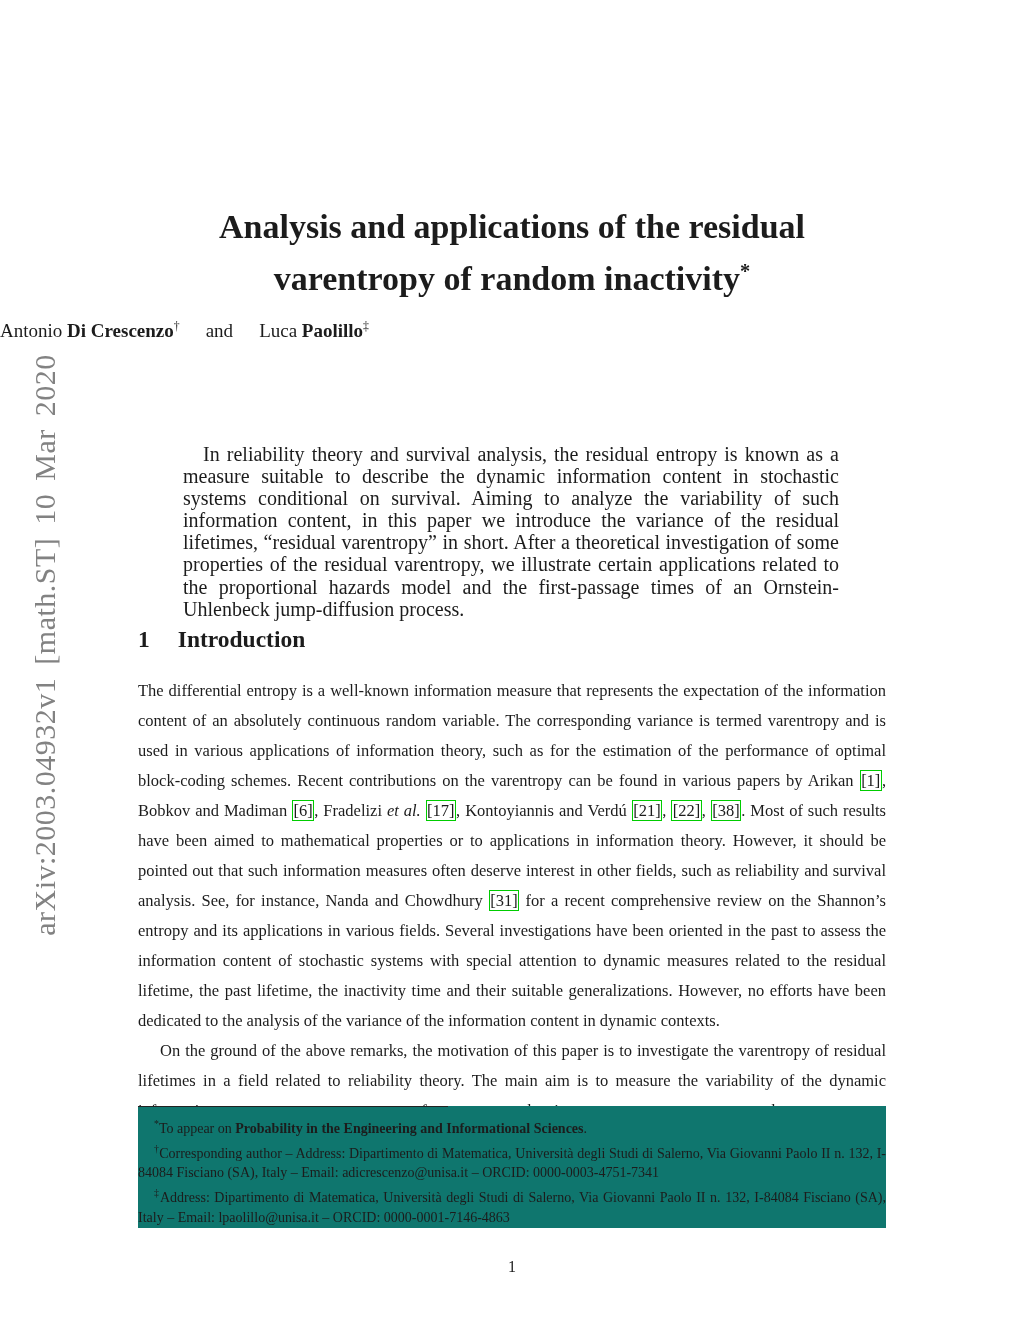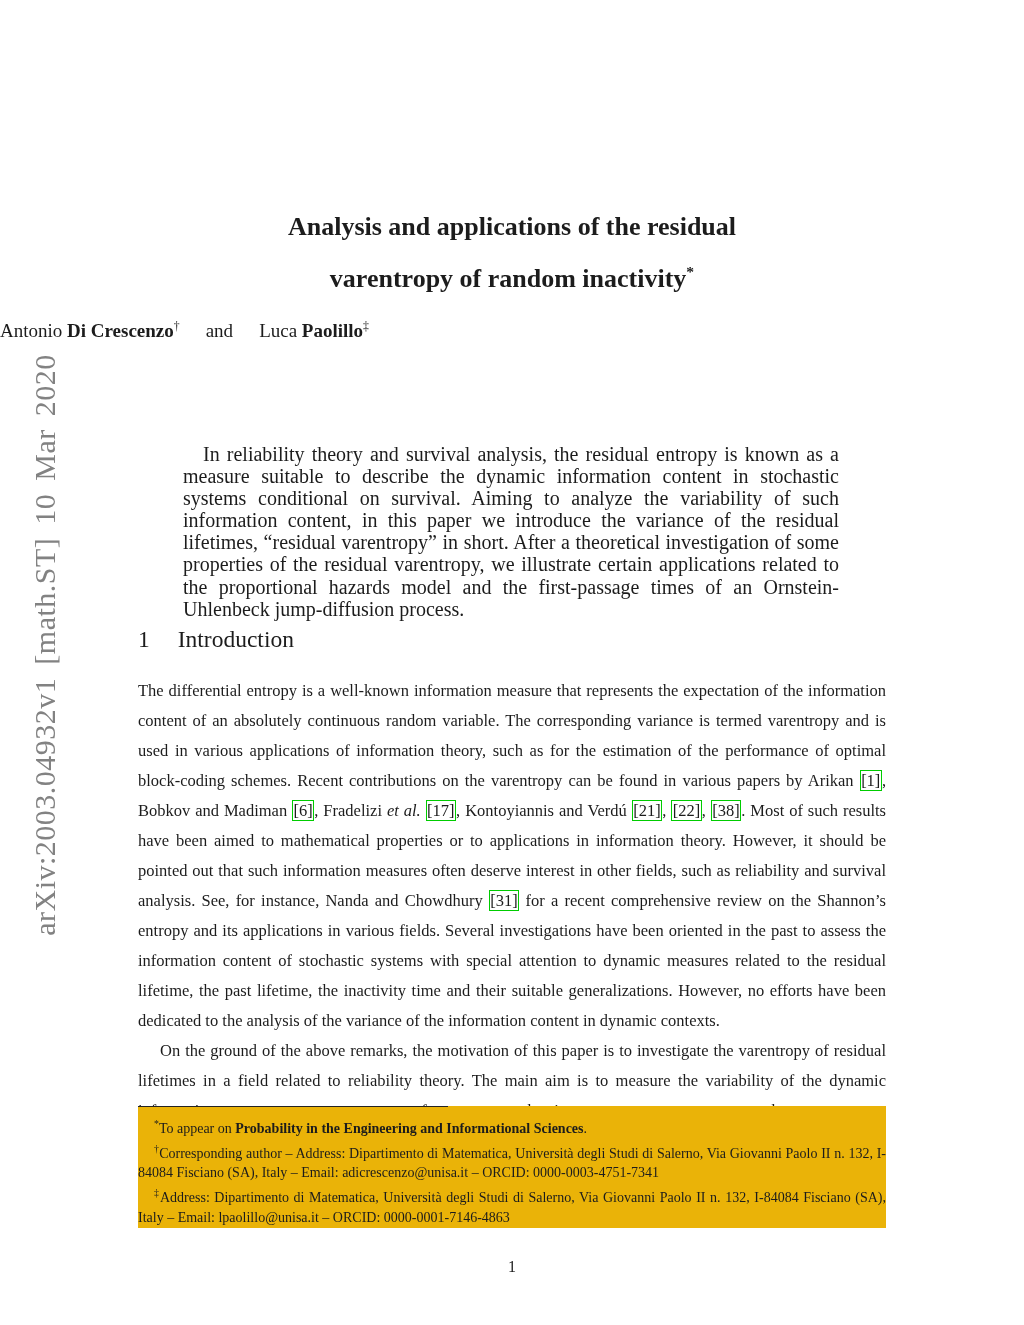--- a/index.html
+++ b/index.html
@@ -31,21 +31,21 @@
     letter-spacing: 0.5px;
     word-spacing: 5px;
   }
   
   .title-block {
     position: absolute;
     top: 204px;
     left: 0;
     width: 100%;
     text-align: center;
-    font-size: 26px;
+    font-size: 34px;
     font-weight: bold;
     line-height: 45px;
   }
   .title-block sup { font-size: 60%; }
   
   .authors-line {
     position: absolute;
     top: 320px;
     left: 0;
     width: 100%;
@@ -73,21 +73,21 @@
     line-height: 22.1px;
     text-align: justify;
     text-indent: 20px;
   }
   
   .section-heading {
     position: absolute;
     top: 626px;
     left: 138px;
     font-size: 23.5px;
-    font-weight: normal;
+    font-weight: bold;
   }
   .section-heading .sec-num { margin-right: 28px; }
   
   .main-text {
     position: absolute;
     top: 676px;
     left: 138px;
     width: 748px;
     font-size: 16.5px;
     line-height: 30px;
@@ -100,21 +100,21 @@
     padding: 0 0.5px;
   }
   .seg-italic { font-style: italic; }
   .seg-bold { font-weight: bold; }
   
   .footnote-block {
     position: absolute;
     top: 1106px;
     left: 138px;
     width: 748px;
-    background: #eab308;
+    background: #0f766e;
     font-size: 14px;
     line-height: 20px;
     text-align: justify;
   }
   .footnote-rule {
     width: 310px;
     border-top: 1.5px solid #222222;
     margin-bottom: 7px;
   }
   .footnote { text-indent: 16px; }

